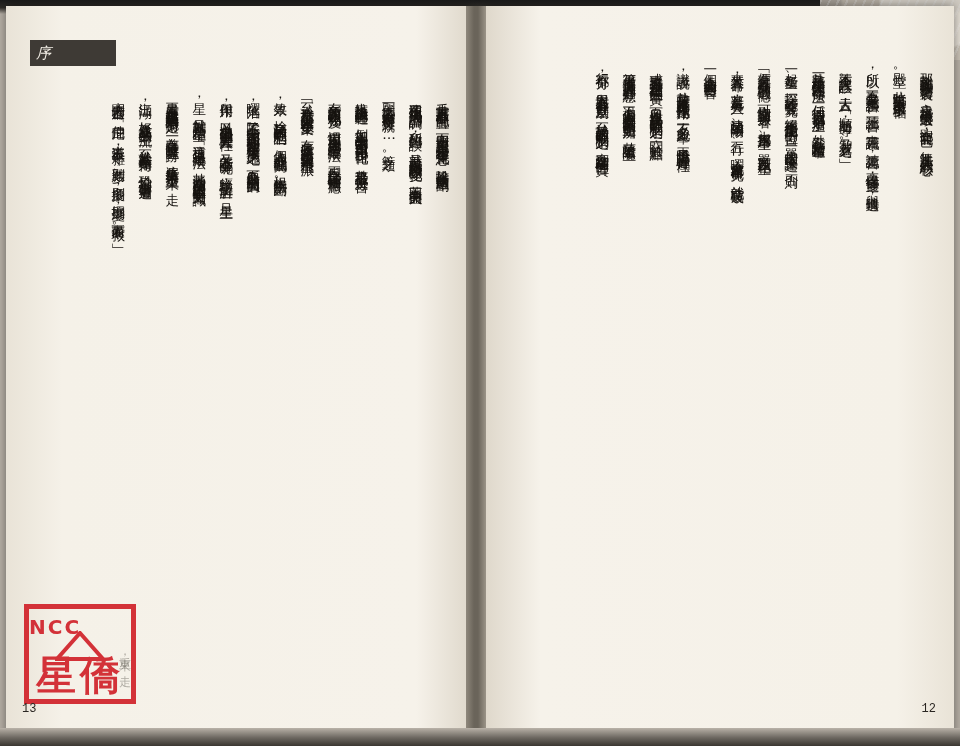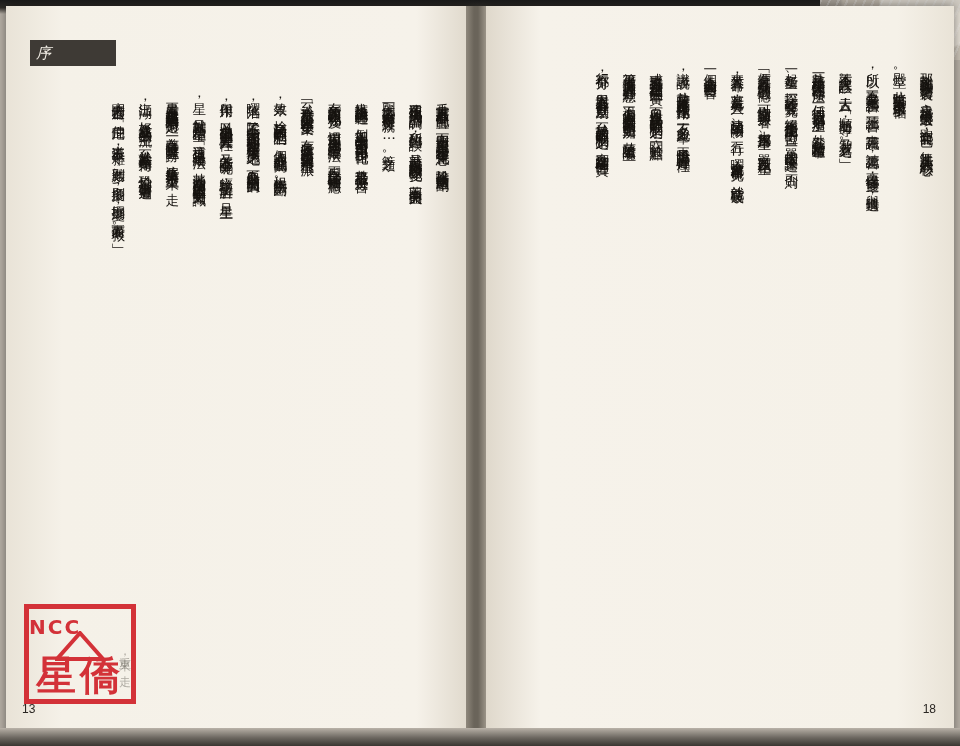--- a/index.html
+++ b/index.html
@@ -126,21 +126,21 @@
     height: 72%;
   }
   .vcol.mid {
     height: 93%;
   }
 
   
   .folio {
     position: absolute;
     bottom: 22px;
-    font-family: Liberation Sans, sans-serif;
+    font-family: Liberation Mono, monospace;
     font-size: 12px;
     color: #2a2622;
   }
   .folio-left { left: 16px; }
   .folio-right { right: 18px; }
 
   
   .seal {
     position: absolute;
     left: 18px; bottom: 34px;
@@ -208,21 +208,21 @@
       <div class="vcol">斗數是一種整體性的祿命法，任何一個宮位都必須加上，外在三方諸宮和星曜</div>
       <div class="vcol">一起衡量、探討才能一窺究竟，絕不能使用單一的宮位，單一的星曜來論述，否則</div>
       <div class="vcol">便有「見樹不見林」的遺憾。可惜坊間習斗數者，大都採用單星、單宮以及四化星</div>
       <div class="vcol">來替人算命，甚至還有些人，連諸星的陰陽、五行、曜度全都視而不見，就能窺破</div>
       <div class="vcol shorter">一個人命運的吉凶更替。</div>
       <div class="vcol">識者說，斗數星曜本身已具賦性作用，不必多此一舉，再賦予陰陽五行屬性，</div>
       <div class="vcol">或者說五行只會用到星性的本質，而且也沒有諸星的廟旺利陷之別。關於這一點，</div>
       <div class="vcol">筆者僅遵每一個人的喜好意願，不過個人在實際案例的推命上所知，若諸星陰陽五</div>
       <div class="vcol">行都不分，與男女不分有什麼差別，至於諸星的廟旺利陷之別，牽涉到星曜的性質</div>
     </div>
-    <div class="folio folio-right">18</div>
+    <div class="folio folio-right">12</div>
   </div>
 
   <div class="page page-left">
     <div class="running-head">
       <span class="rh-label">序</span>
     </div>
 
     <div class="cols cols-left">
       <div class="vcol">千其實只有五種不同配置，而十四顆主星只有十顆星曜會化忌，排除昌曲這兩顆副</div>
       <div class="vcol">這種四化滿天飛的論調，所犯的錯誤，就是遊戲規則所導致的變化，蓋因命盤的天</div>

